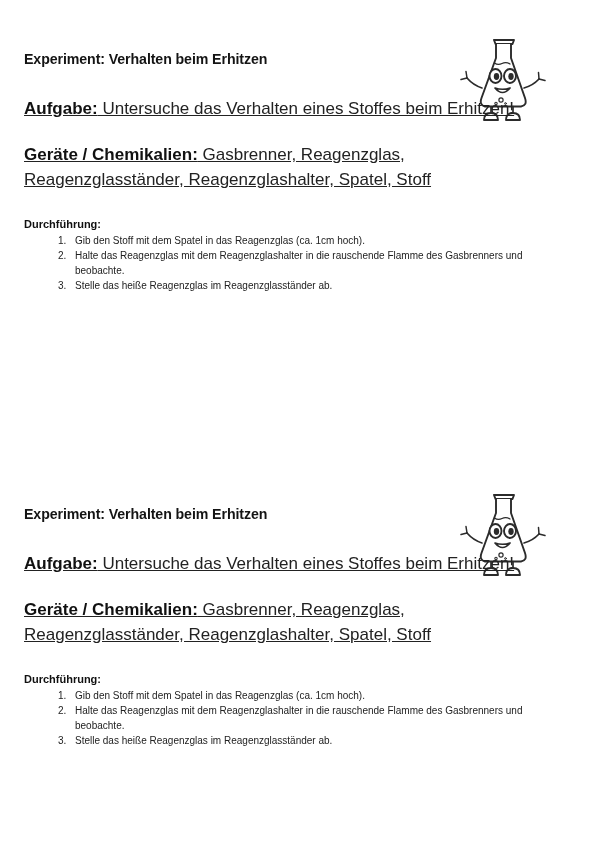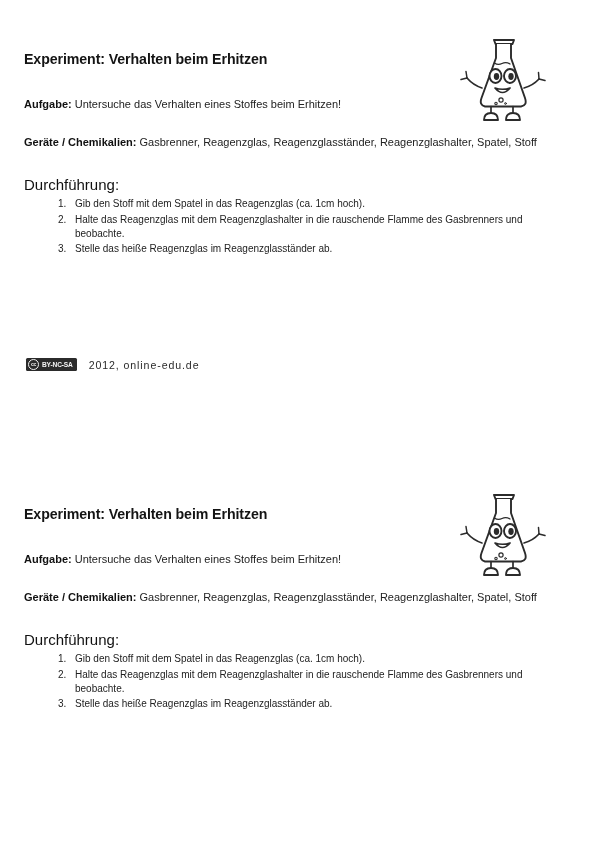--- a/index.html
+++ b/index.html
@@ -41,37 +41,38 @@
     font-size: 14.2px;
     font-weight: bold;
     letter-spacing: -0.1px;
     color: #141414;
     margin: 0;
     padding-top: 52px;
     line-height: 1.1;
   }
 
   .ws-para {
-    font-size: 11px;
+    font-size: 17px;
     line-height: 1.45;
     color: #222222;
     margin: 0;
     max-width: 520px;
+    text-decoration: underline;
   }
   .ws-para.task { padding-top: 29px; }
   .ws-para.materials { padding-top: 22px; }
 
   .lbl {
     font-weight: bold;
     color: #111111;
   }
 
   .proc-heading {
-    font-size: 15px;
-    font-weight: normal;
+    font-size: 11px;
+    font-weight: bold;
     color: #111111;
     padding-top: 24px;
     margin: 0;
     line-height: 1.4;
   }
 
   ol.proc-list {
     margin: 2px 0 0 0;
     padding-left: 45px;
     font-size: 10px;
@@ -205,28 +206,20 @@
 
       <p class="proc-heading">Durchführung:</p>
 
       <ol class="proc-list">
         <li>Gib den Stoff mit dem Spatel in das Reagenzglas (ca. 1cm hoch).</li>
         <li>Halte das Reagenzglas mit dem Reagenzglashalter in die rauschende Flamme des Gasbrenners und beobachte.</li>
         <li>Stelle das heiße Reagenzglas im Reagenzglasständer ab.</li>
       </ol>
     </div>
 
-    <div class="ws-footer">
-      <div class="cc-badge">
-        <span class="cc-circle">cc</span>
-        <span class="cc-sep"></span>
-        <span class="cc-text">BY-NC-SA</span>
-      </div>
-      <span class="footer-text">2012,  online-edu.de</span>
-    </div>
   </section>
 
   <section class="worksheet second">
 
     <div class="mascot">
       <svg viewBox="0 0 104 88" xmlns="http://www.w3.org/2000/svg">
         <g fill="none" stroke="#2b2b2b" stroke-width="1.9" stroke-linecap="round" stroke-linejoin="round">
           <path d="M43 4 L63 4 L61.5 8 L44.5 8 Z" fill="#ffffff"></path>
           <path d="M45 8 L45 22 L30.5 62 Q28 69 34 70.5 L70 70.5 Q76.5 69.5 74 62 L60 22 L60 8" fill="#ffffff"></path>
           <path d="M43.5 27 Q47 29.5 51 27.5 Q55 25.5 59 28" stroke-width="1.3"></path>

